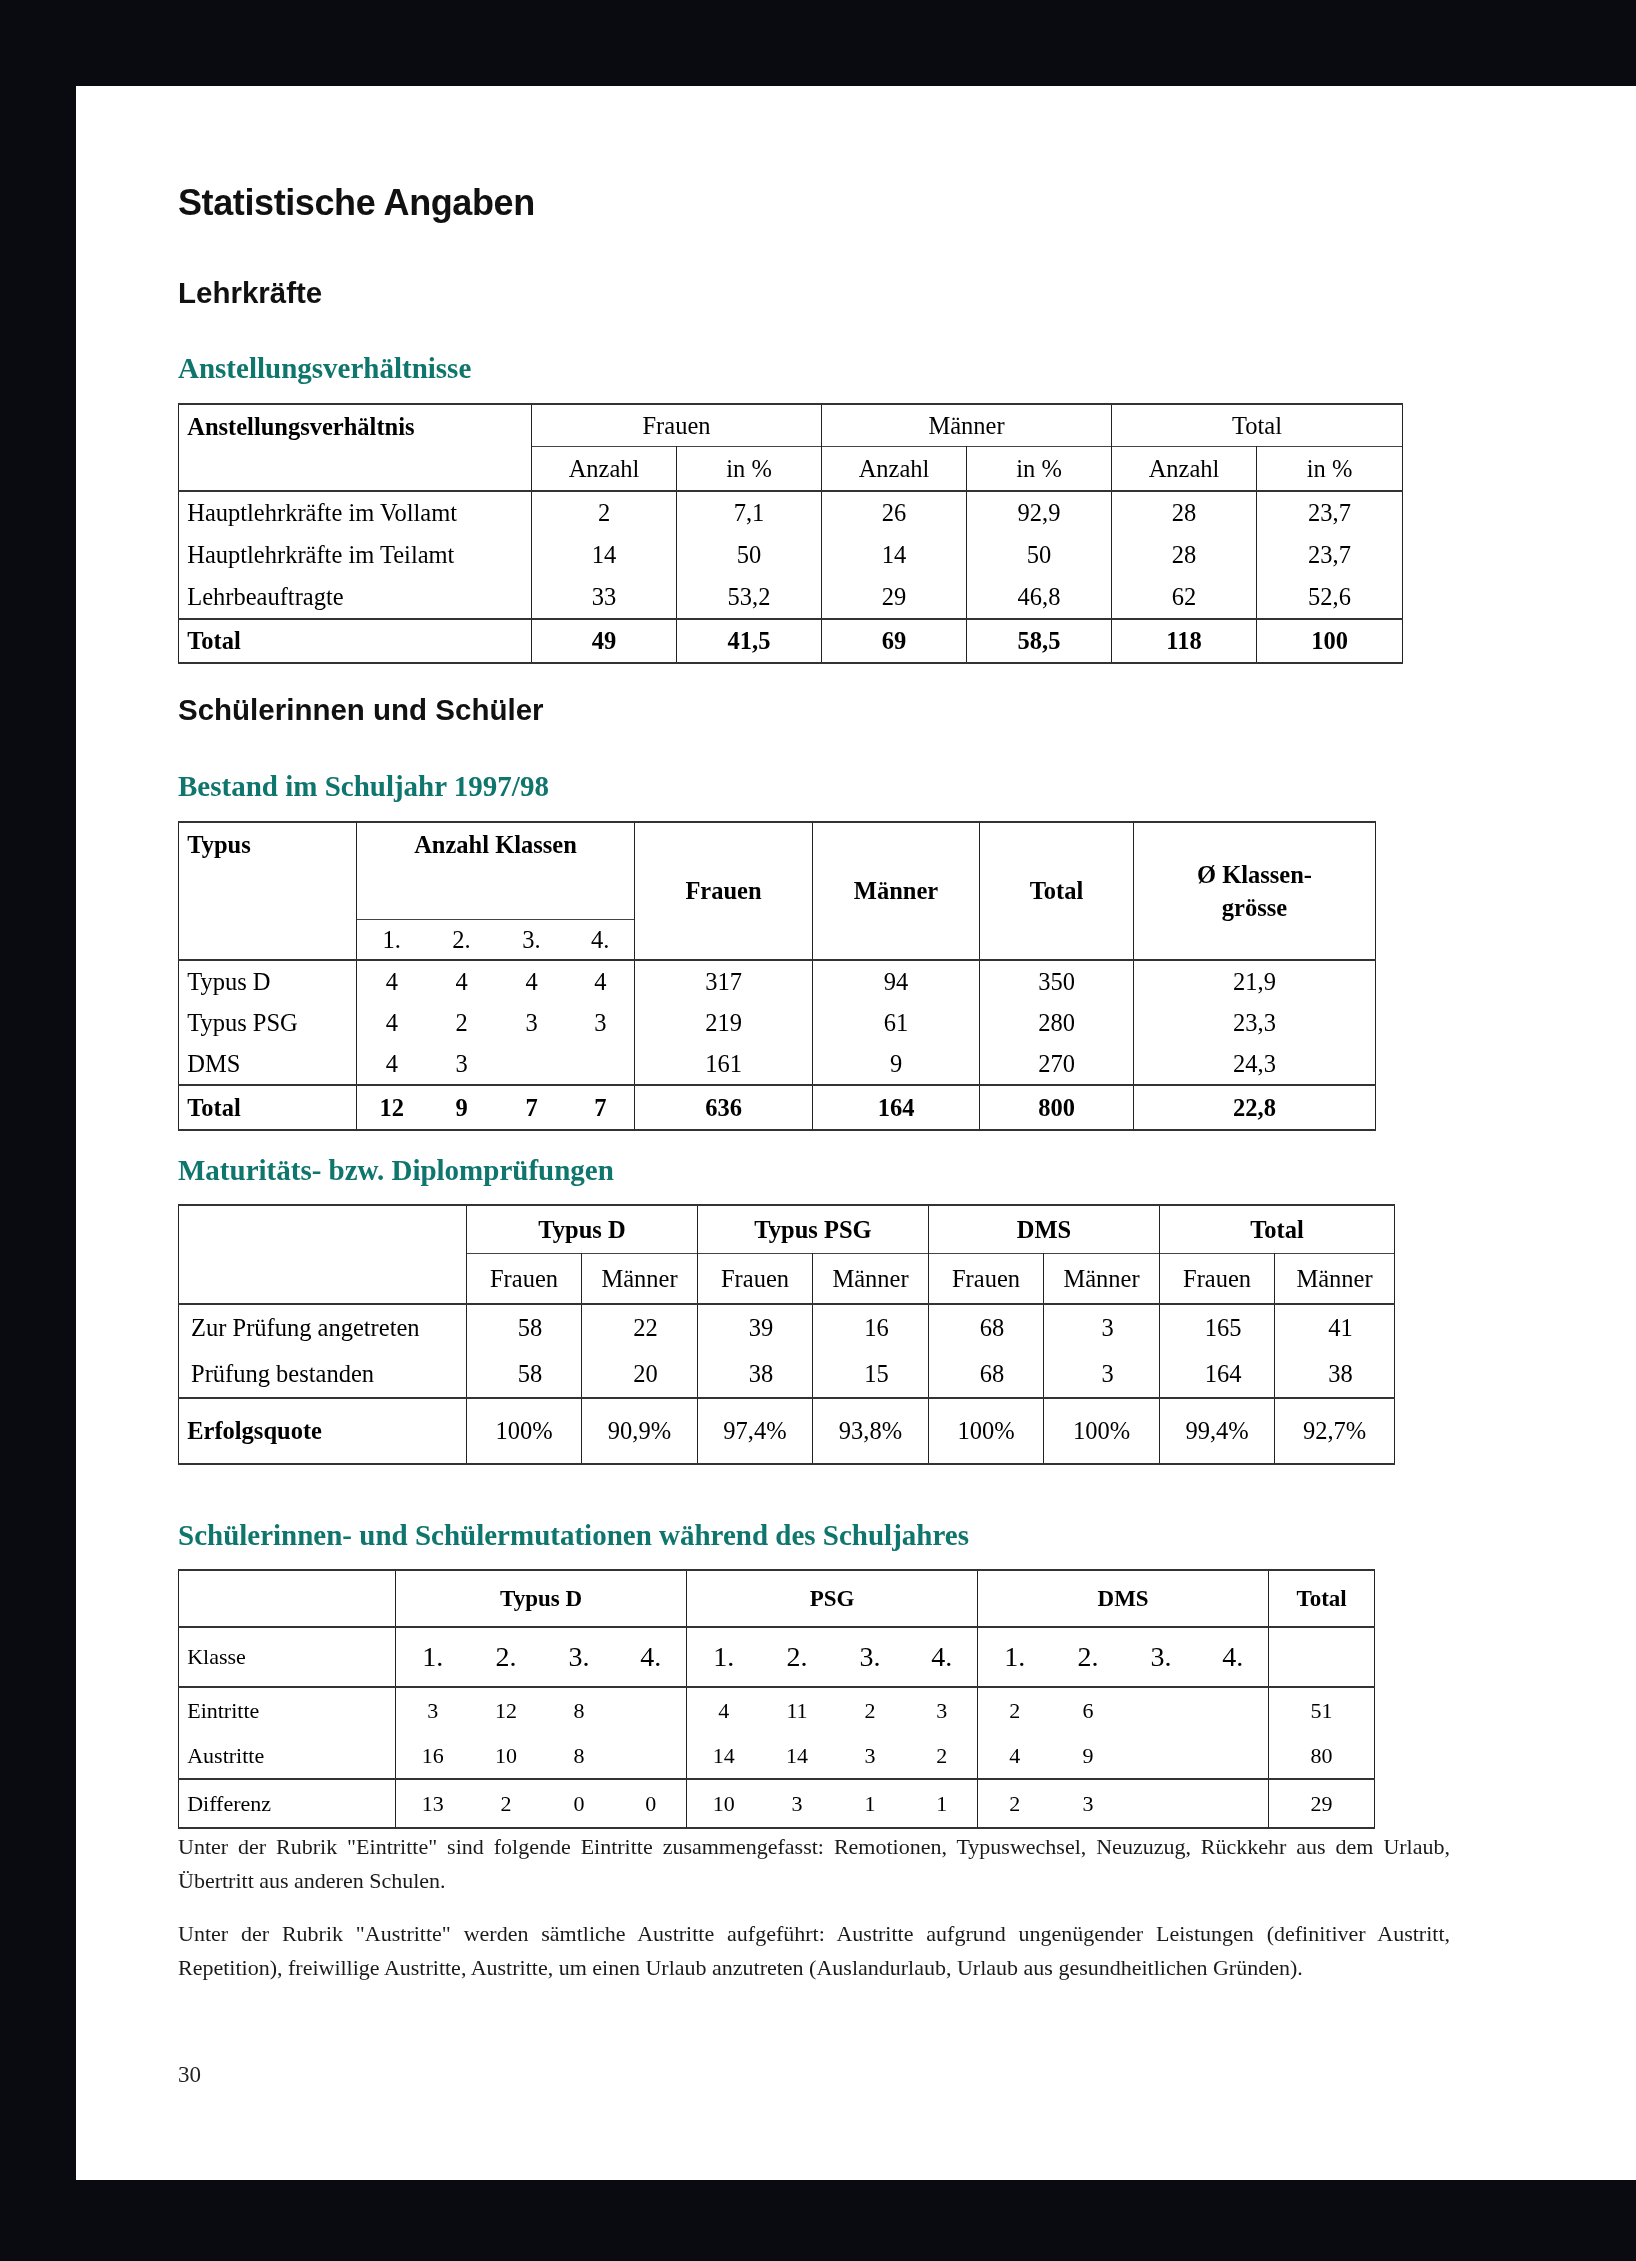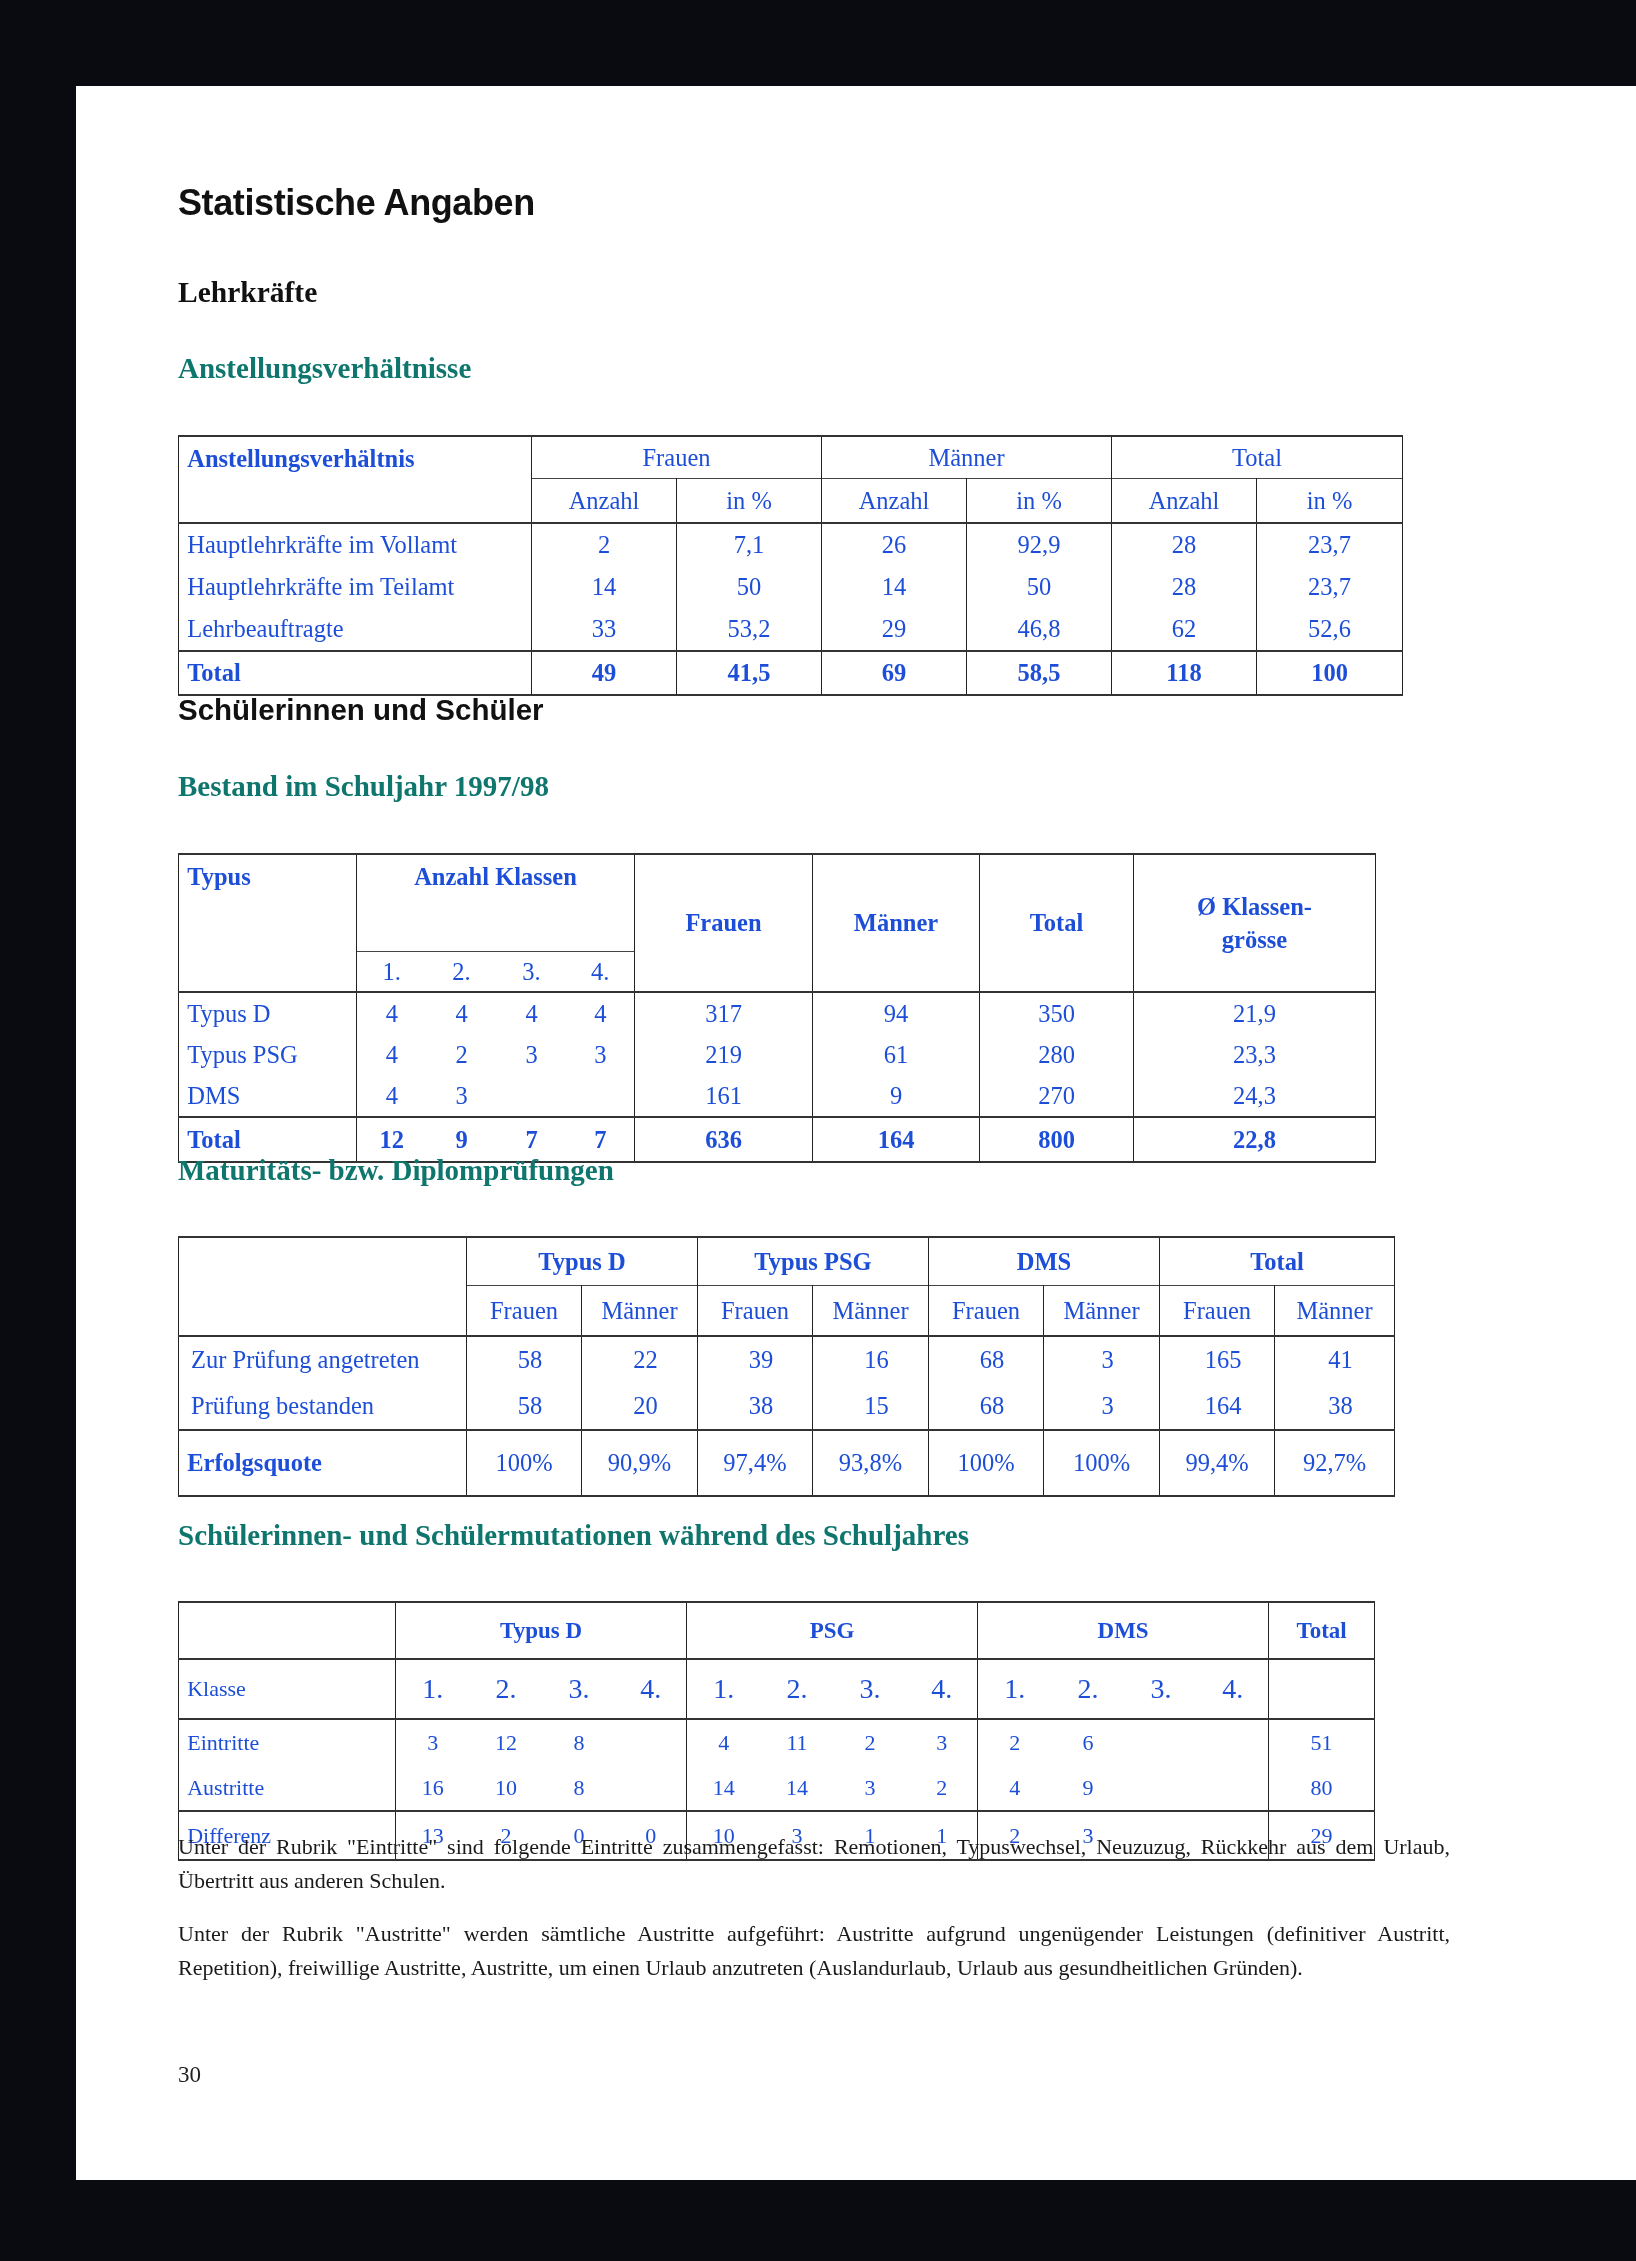--- a/index.html
+++ b/index.html
@@ -30,22 +30,21 @@
   .h3 {
     font-family: "Liberation Serif", serif;
     font-weight: bold; font-size: 29px; color: #0f766e;
   }
   table {
     position: absolute;
     border-collapse: collapse;
     table-layout: fixed;
     font-family: "Liberation Serif", serif;
     font-size: 24.5px;
-    color: #1d4ed8;
-    margin-top: 32px;
+    color: #000000;
   }
   td, th {
     border-left: 1.6px solid #222;
     border-right: 1.6px solid #222;
     padding: 0;
     text-align: center;
     vertical-align: middle;
     font-weight: normal;
     white-space: nowrap;
     overflow: hidden;
@@ -102,21 +101,21 @@
     position: absolute; left: 102px; top: 1976px;
     font-family: "Liberation Serif", serif; font-size: 23px; color: #222;
   }
 </style>
 </head>
 <body>
 
 <div class="page">
 
   <div class="abs h1" style="left:102px; top:96px;">Statistische Angaben</div>
-  <div class="abs h2" style="left:102px; top:190px;font-family:Liberation Serif, serif;">Lehrkräfte</div>
+  <div class="abs h2" style="left:102px; top:190px;">Lehrkräfte</div>
   <div class="abs h3" style="left:102px; top:266px;">Anstellungsverhältnisse</div>
 
   <table id="t1">
     <colgroup>
       <col style="width:353px">
         <col style="width:145px">
         <col style="width:145px">
       <col style="width:145px">
         <col style="width:145px">
         <col style="width:145px">

